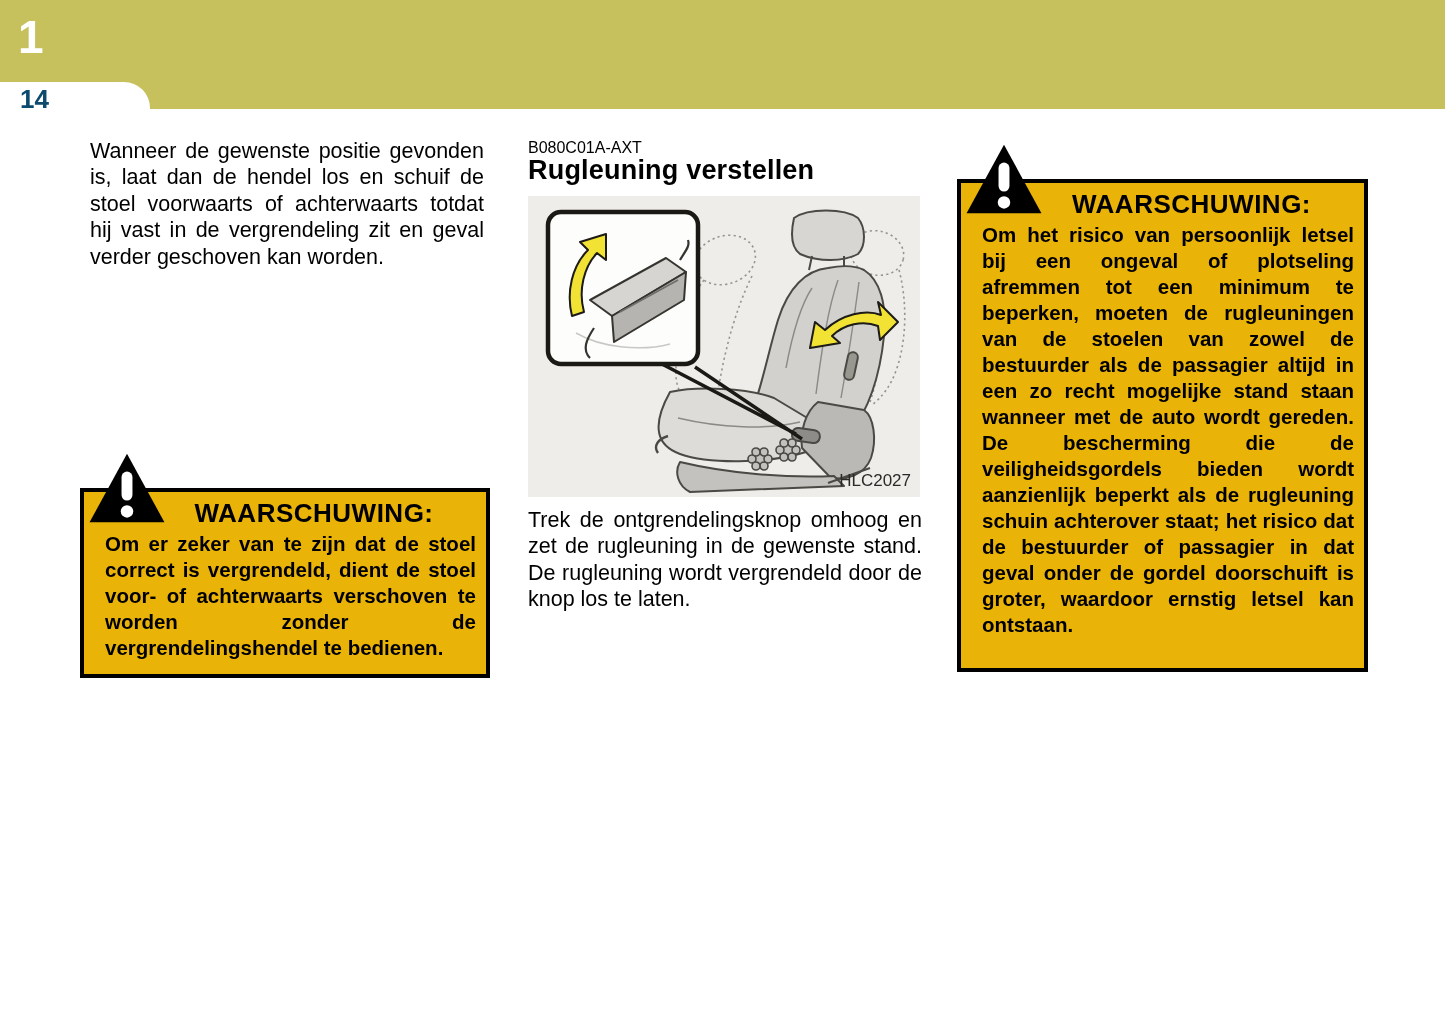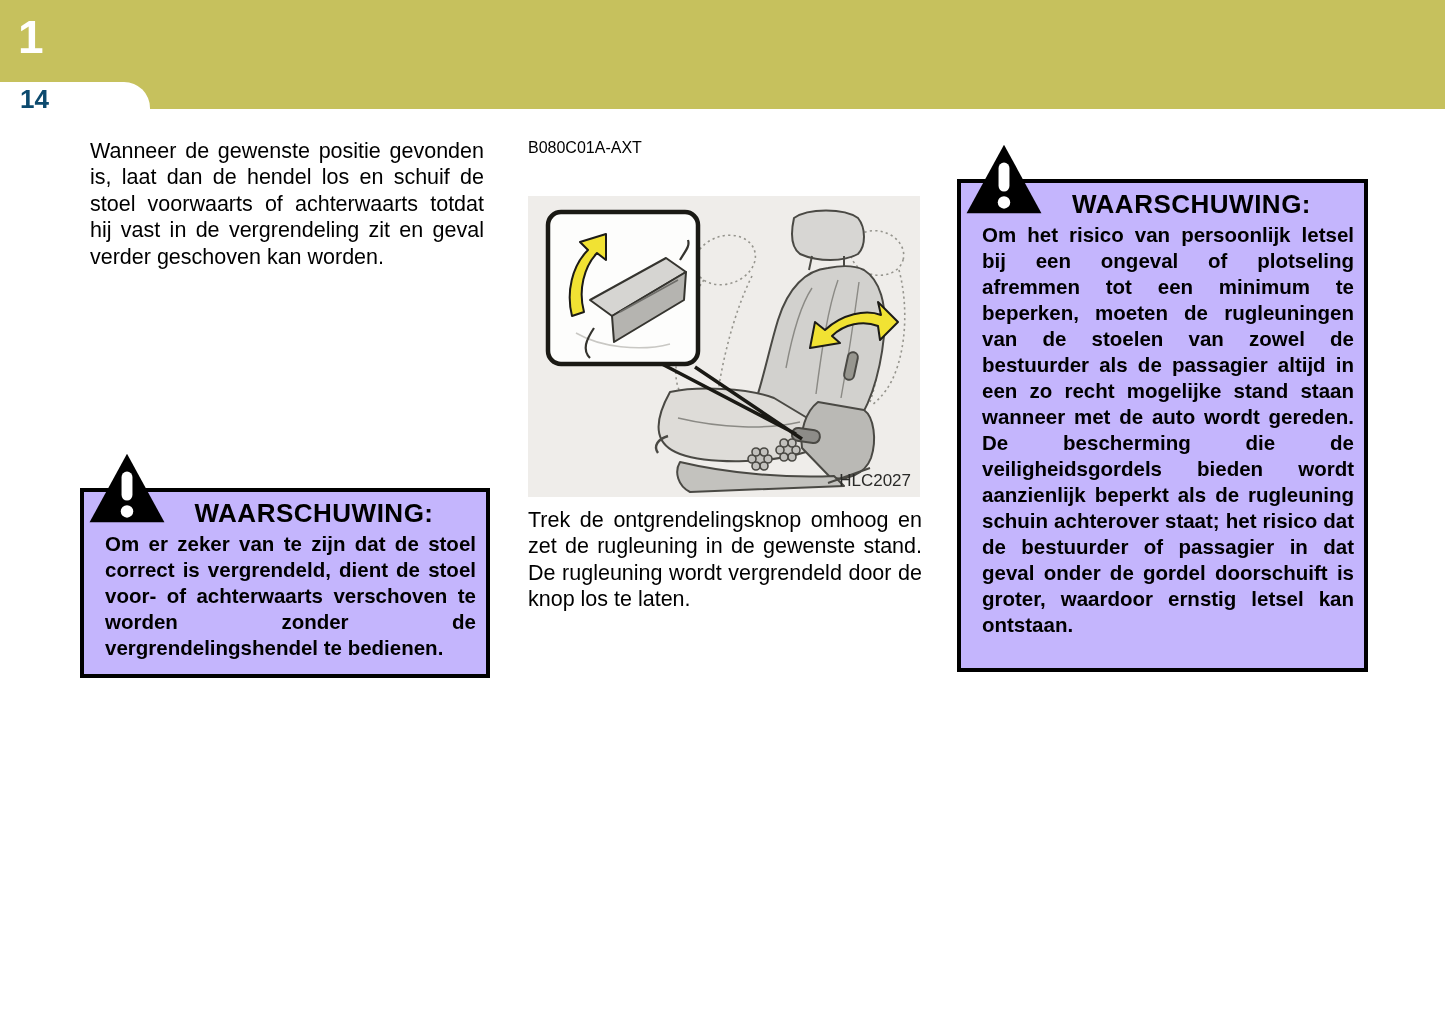--- a/index.html
+++ b/index.html
@@ -46,21 +46,21 @@
   .figure {
     position:absolute; left:528px; top:196px; width:392px; height:301px;border-radius:15px;
   }
   .figure svg { display:block; width:100%; height:100%; }
   .figure-caption {
     position:absolute; right:9px; bottom:6px; font-size:17px; color:#2a2a28;
   }
 
   
   .warning-box {
-    position:absolute; background:#c4b5fd; border:4px solid #000; box-sizing:border-box;
+    position:absolute; background:#eab308; border:4px solid #000; box-sizing:border-box;
   }
   #warn1 { left:80px;  top:488px; width:410px; min-height:190px; }
   #warn2 { left:957px; top:179px; width:411px; min-height:493px; }
   .warn-tri {
     position:absolute; left:4px; top:-40px; width:78px; height:72px;
   }
   .warn-title {
     margin:6px 0 0 0; text-align:center; padding-left:58px;
     font-size:26px; font-weight:700; letter-spacing:0.5px;
   }
@@ -88,20 +88,21 @@
     <svg class="warn-tri" viewBox="0 0 100 92" aria-hidden="true">
       <polygon points="50,2 98,90 2,90" fill="#000"></polygon>
       <rect x="43" y="25" width="14" height="37" rx="7" fill="#fff"></rect>
       <circle cx="50" cy="76" r="8" fill="#fff"></circle>
     </svg>
     <div class="warn-title">WAARSCHUWING:</div>
     <div class="warn-body">Om er zeker van te zijn dat de stoel correct is vergrendeld, dient de stoel voor- of achterwaarts verschoven te worden zonder de vergrendelingshendel te bedienen.</div>
   </div>
 
   <div class="section-code">B080C01A-AXT</div>
+  <div class="section-title">Rugleuning verstellen</div>
 
   <div class="figure" id="figure">
     <svg viewBox="0 0 392 301" aria-hidden="true">
       <rect x="0" y="0" width="392" height="301" fill="#efedea"></rect>
 
       <g stroke="#96958e" stroke-width="1.6" stroke-dasharray="2.2 3.2" fill="none">
         <ellipse cx="197" cy="64" rx="31" ry="24" transform="rotate(-18 197 64)"></ellipse>
         <path d="M176,84 C160,104 150,142 148,172 C147,187 151,198 160,207"></path>
         <path d="M224,80 C208,112 196,156 190,196"></path>
         <ellipse cx="349" cy="57" rx="27" ry="22" transform="rotate(14 349 57)"></ellipse>

